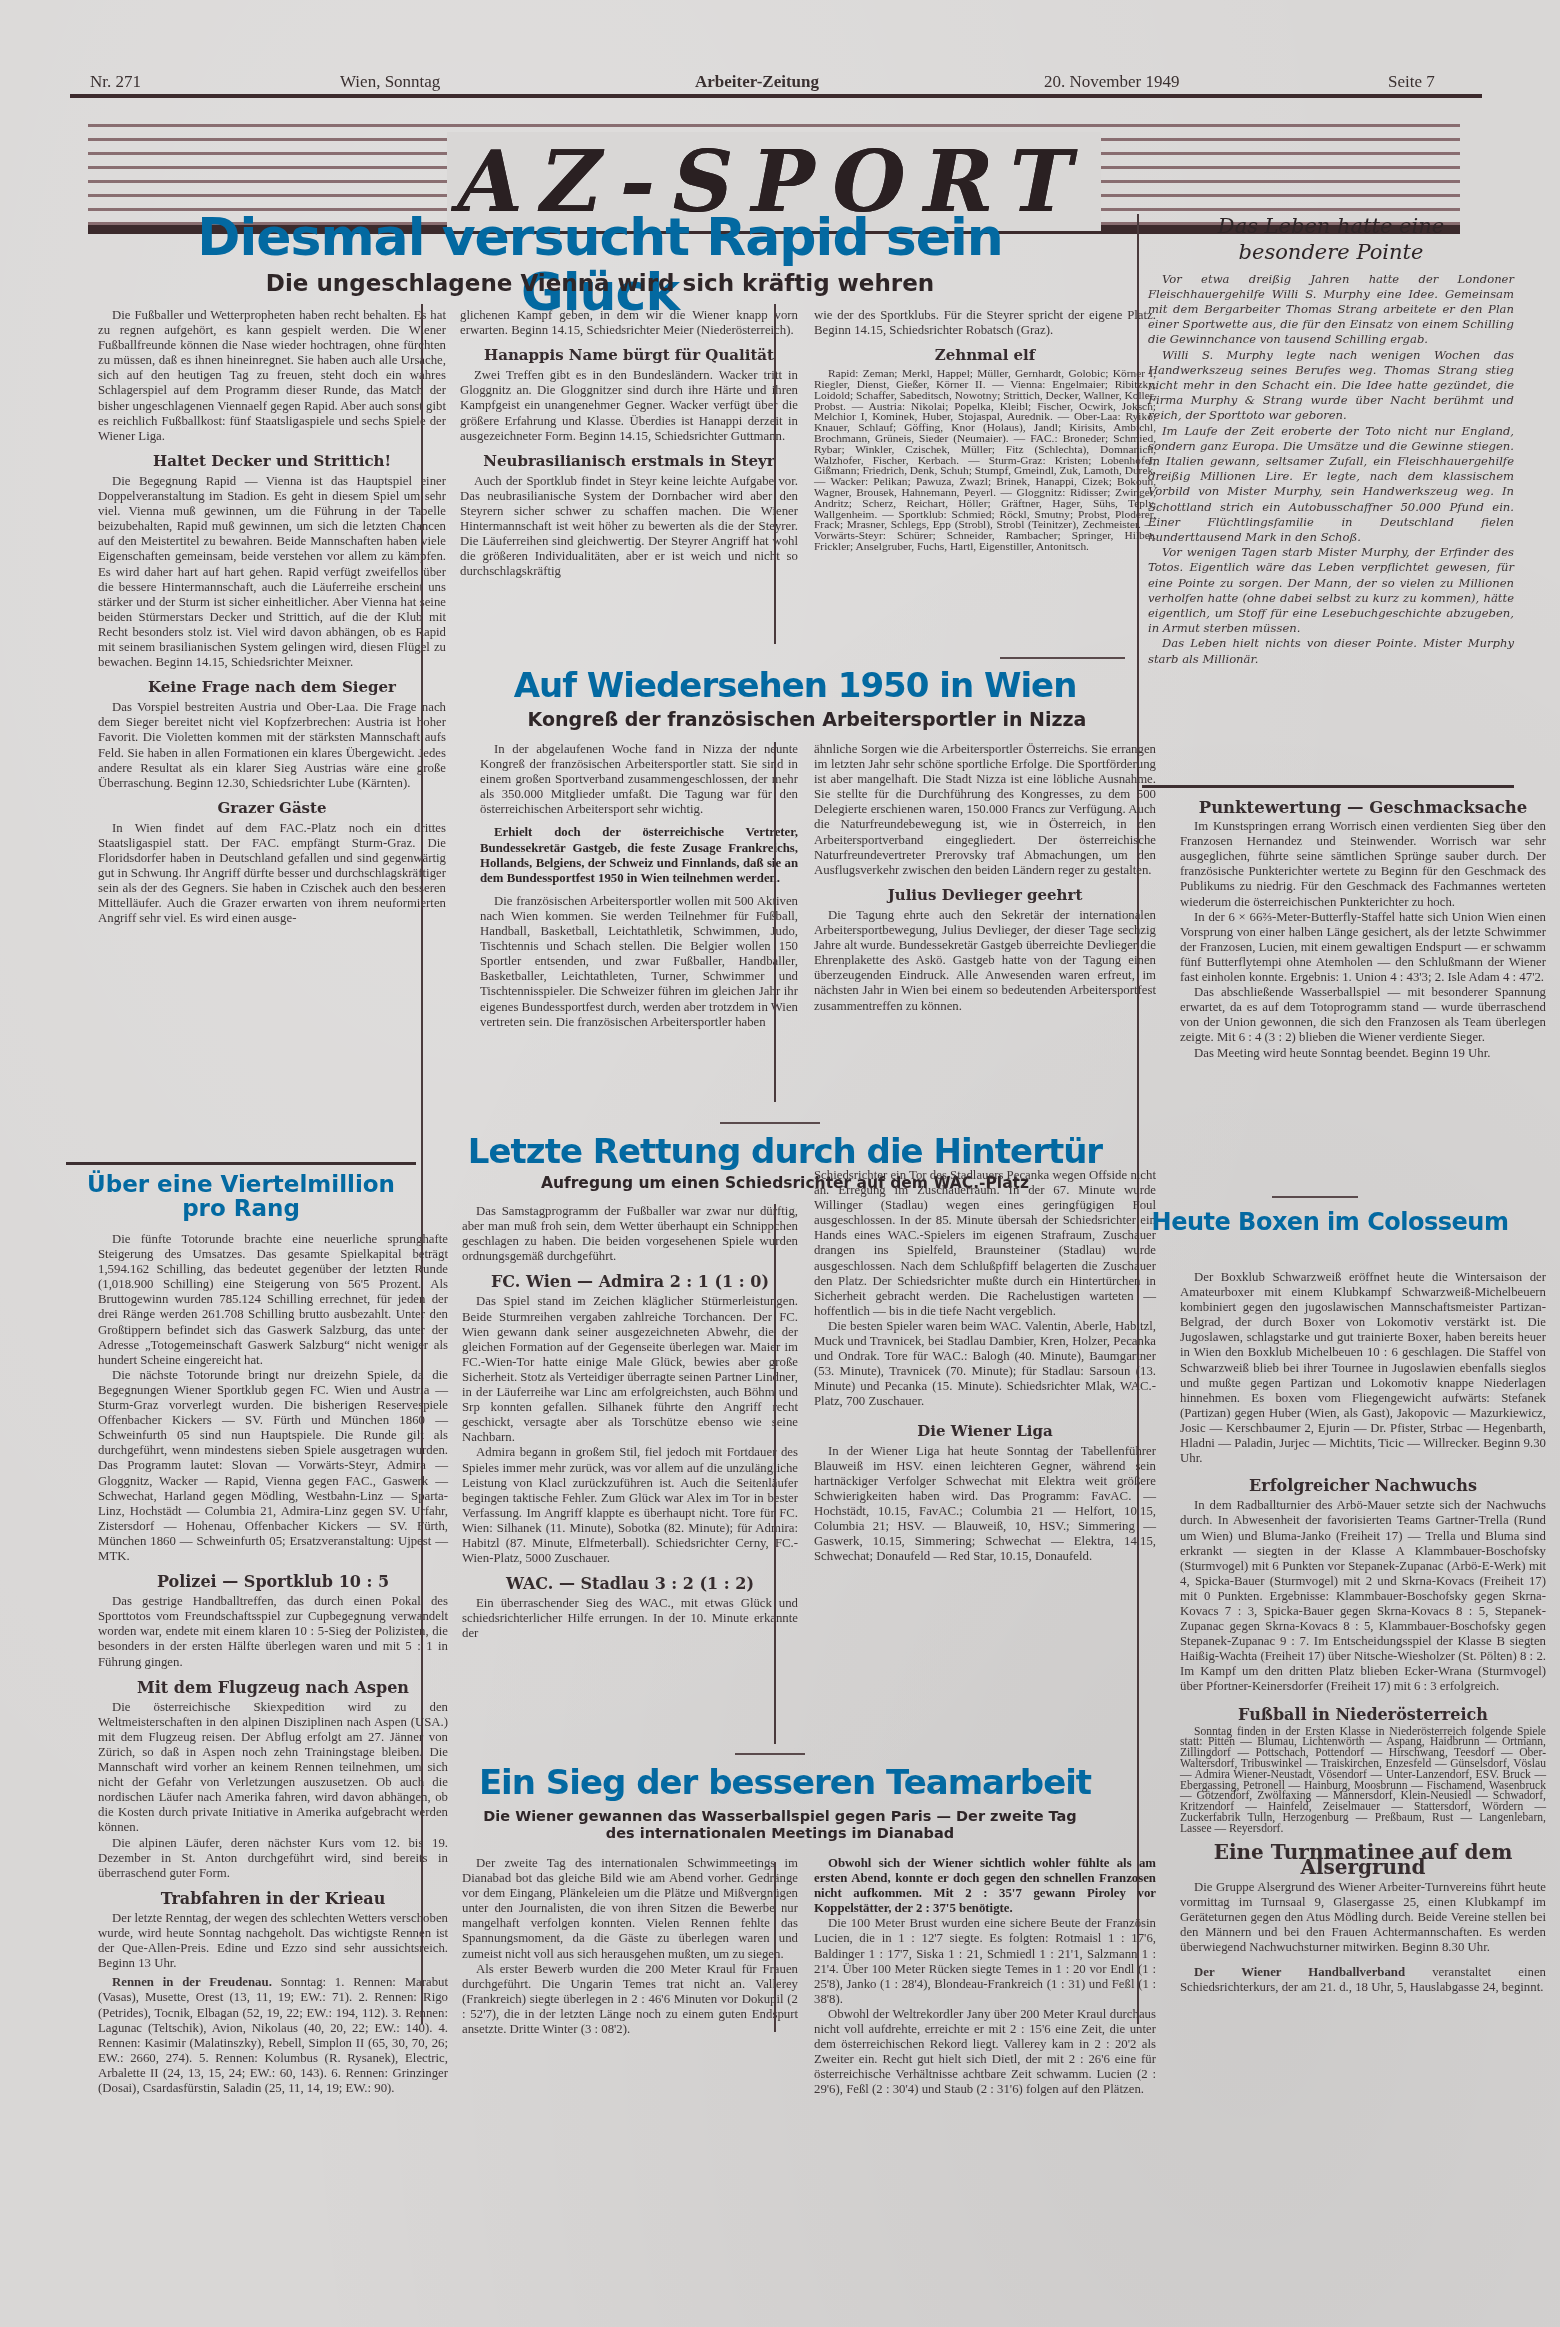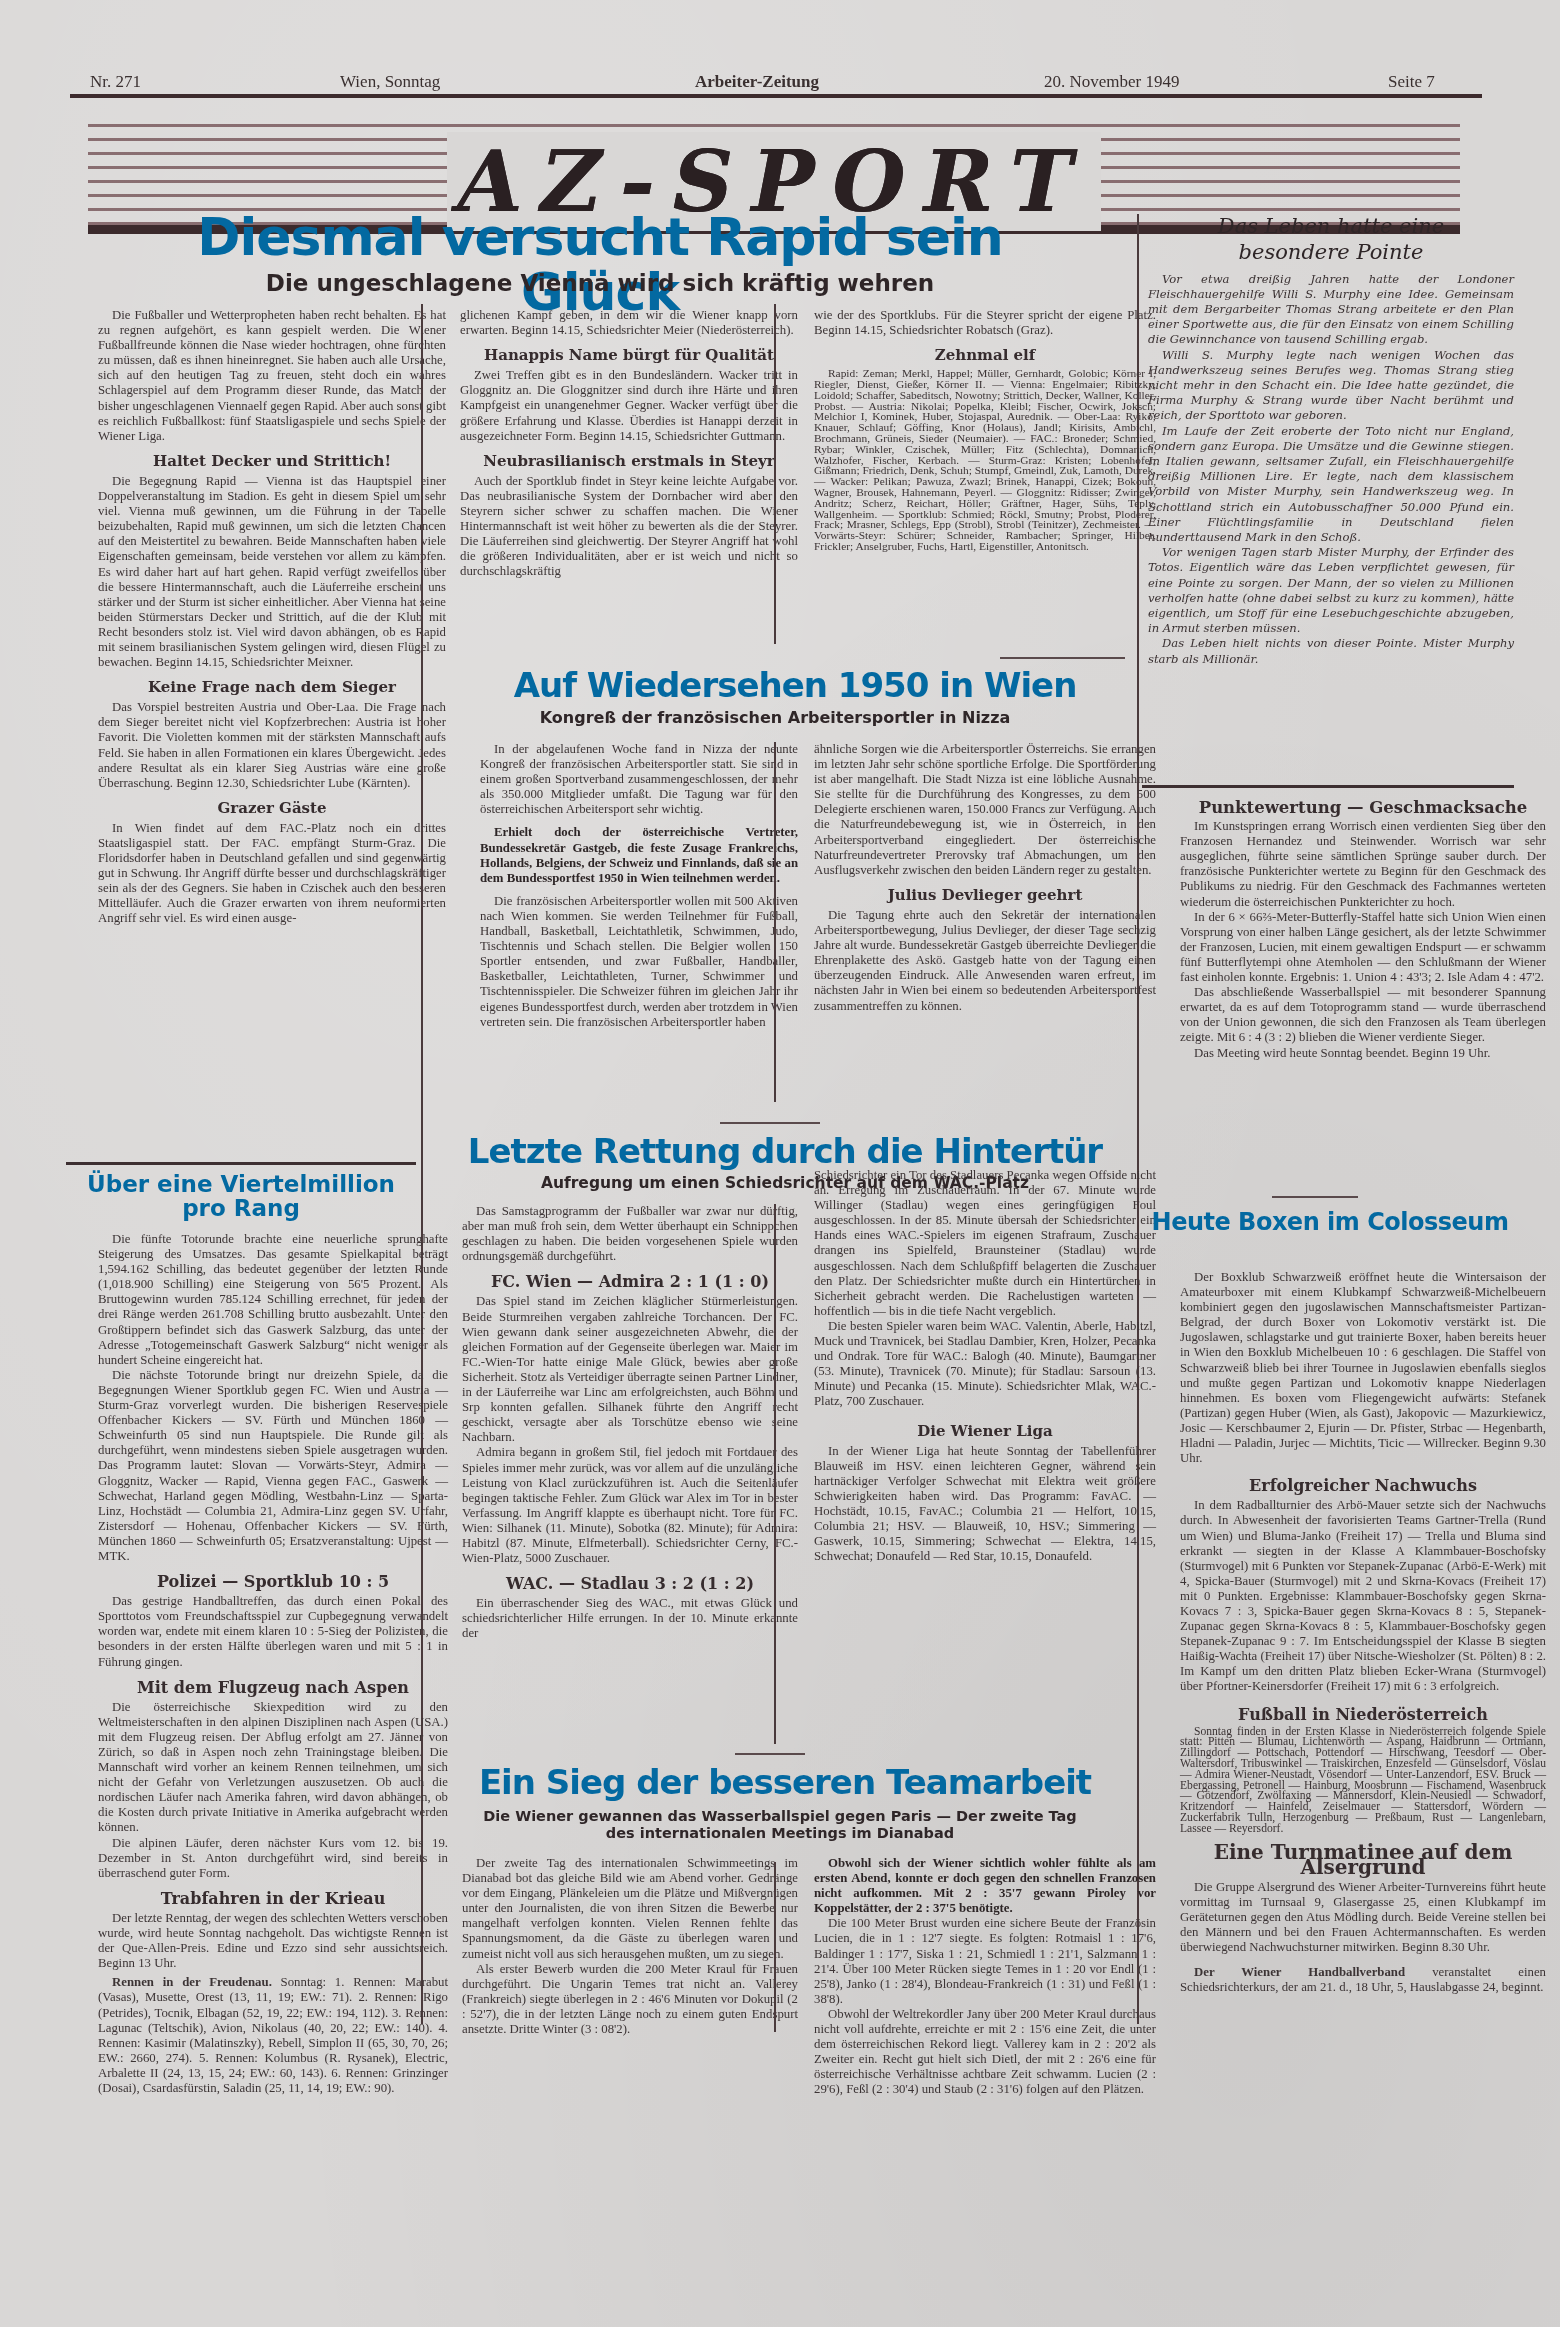--- a/index.html
+++ b/index.html
@@ -103,21 +103,21 @@
   <div class="sub" style="font-size:16.5px;margin:4px 0 4px">Punktewertung — Geschmacksache</div>
   <p>Im Kunstspringen errang Worrisch einen verdienten Sieg über den Franzosen Hernandez und Steinwender. Worrisch war sehr ausgeglichen, führte seine sämtlichen Sprünge sauber durch. Der französische Punkterichter wertete zu Beginn für den Geschmack des Publikums zu niedrig. Für den Geschmack des Fachmannes werteten wiederum die österreichischen Punkterichter zu hoch.</p>
   <p>In der 6 × 66⅔-Meter-Butterfly-Staffel hatte sich Union Wien einen Vorsprung von einer halben Länge gesichert, als der letzte Schwimmer der Franzosen, Lucien, mit einem gewaltigen Endspurt — er schwamm fünf Butterflytempi ohne Atemholen — den Schlußmann der Wiener fast einholen konnte. Ergebnis: 1. Union 4 : 43'3; 2. Isle Adam 4 : 47'2.</p>
   <p>Das abschließende Wasserballspiel — mit besonderer Spannung erwartet, da es auf dem Totoprogramm stand — wurde überraschend von der Union gewonnen, die sich den Franzosen als Team überlegen zeigte. Mit 6 : 4 (3 : 2) blieben die Wiener verdiente Sieger.</p>
   <p>Das Meeting wird heute Sonntag beendet. Beginn 19 Uhr.</p>
 </div>
 <div class="abs short-rule" style="left:1272px;top:1196px;width:86px"></div>
 
 <div class="abs short-rule" style="left:1000px;top:657px;width:125px"></div>
 <div class="abs h1" style="left:470px;top:668px;width:650px;font-size:34px">Auf Wiedersehen 1950 in Wien</div>
-<div class="abs h2" style="left:450px;top:709px;width:650px;font-size:16px">Kongreß der französischen Arbeitersportler in Nizza</div>
+<div class="abs h2" style="left:482px;top:709px;width:650px;font-size:19px">Kongreß der französischen Arbeitersportler in Nizza</div>
 
 <div class="abs col" style="left:448px;top:742px;width:318px">
   <p>In der abgelaufenen Woche fand in Nizza der neunte Kongreß der französischen Arbeitersportler statt. Sie sind in einem großen Sportverband zusammengeschlossen, der mehr als 350.000 Mitglieder umfaßt. Die Tagung war für den österreichischen Arbeitersport sehr wichtig.</p>
   <p class="b" style="margin:8px 0 8px">Erhielt doch der österreichische Vertreter, Bundessekretär Gastgeb, die feste Zusage Frankreichs, Hollands, Belgiens, der Schweiz und Finnlands, daß sie an dem Bundessportfest 1950 in Wien teilnehmen werden.</p>
   <p>Die französischen Arbeitersportler wollen mit 500 Aktiven nach Wien kommen. Sie werden Teilnehmer für Fußball, Handball, Basketball, Leichtathletik, Schwimmen, Judo, Tischtennis und Schach stellen. Die Belgier wollen 150 Sportler entsenden, und zwar Fußballer, Handballer, Basketballer, Leichtathleten, Turner, Schwimmer und Tischtennisspieler. Die Schweizer führen im gleichen Jahr ihr eigenes Bundessportfest durch, werden aber trotzdem in Wien vertreten sein. Die französischen Arbeitersportler haben</p>
 </div>
 <div class="abs vrule" style="left:774px;top:742px;height:360px"></div>
 <div class="abs col" style="left:782px;top:742px;width:342px">
   <p style="text-indent:0">ähnliche Sorgen wie die Arbeitersportler Österreichs. Sie errangen im letzten Jahr sehr schöne sportliche Erfolge. Die Sportförderung ist aber mangelhaft. Die Stadt Nizza ist eine löbliche Ausnahme. Sie stellte für die Durchführung des Kongresses, zu dem 500 Delegierte erschienen waren, 150.000 Francs zur Verfügung. Auch die Naturfreundebewegung ist, wie in Österreich, in den Arbeitersportverband eingegliedert. Der österreichische Naturfreundevertreter Prerovsky traf Abmachungen, um den Ausflugsverkehr zwischen den beiden Ländern reger zu gestalten.</p>
   <div class="sub">Julius Devlieger geehrt</div>

